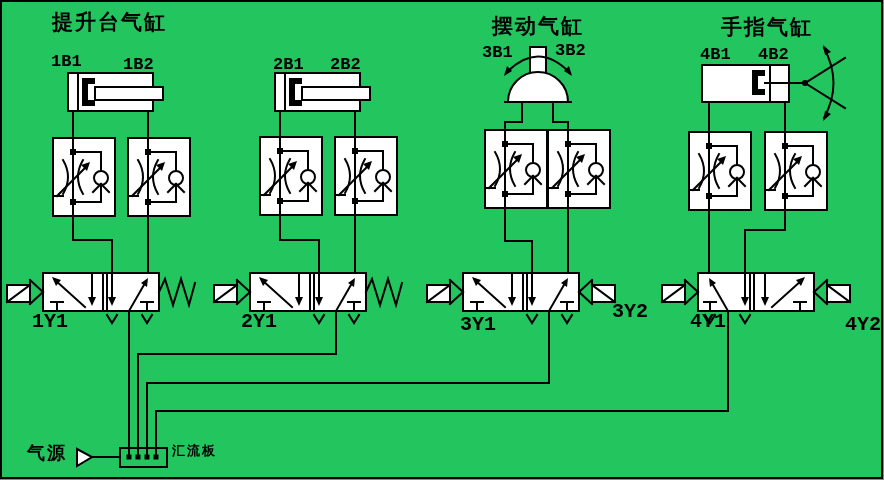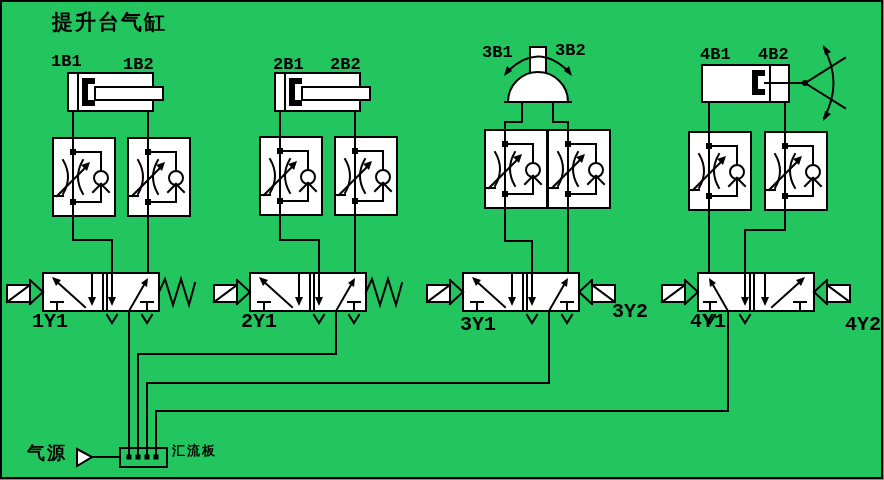--- a/index.html
+++ b/index.html
@@ -165,20 +165,22 @@
   <use href="#v52" x="463" y="273"></use>
   <use href="#sol" x="427" y="273"></use>
   <use href="#sol" transform="translate(615,273) scale(-1,1)"></use>
 
   <use href="#v52" transform="translate(814,273) scale(-1,1)"></use>
   <use href="#sol" x="662" y="273"></use>
   <use href="#sol" transform="translate(850,273) scale(-1,1)"></use>
 </svg>
 
 <div class="lbl cjk" style="left:52px;top:11px">提升台气缸</div>
+<div class="lbl cjk" style="left:492px;top:15px">摆动气缸</div>
+<div class="lbl cjk" style="left:721px;top:16px">手指气缸</div>
 
 <div class="lbl mono sensor" style="left:51px;top:53px">1B1</div>
 <div class="lbl mono sensor" style="left:123px;top:56px">1B2</div>
 <div class="lbl mono sensor" style="left:273px;top:56px">2B1</div>
 <div class="lbl mono sensor" style="left:330px;top:56px">2B2</div>
 <div class="lbl mono sensor" style="left:482px;top:44px">3B1</div>
 <div class="lbl mono sensor" style="left:555px;top:42px">3B2</div>
 <div class="lbl mono sensor" style="left:700px;top:46px">4B1</div>
 <div class="lbl mono sensor" style="left:758px;top:46px">4B2</div>
 

